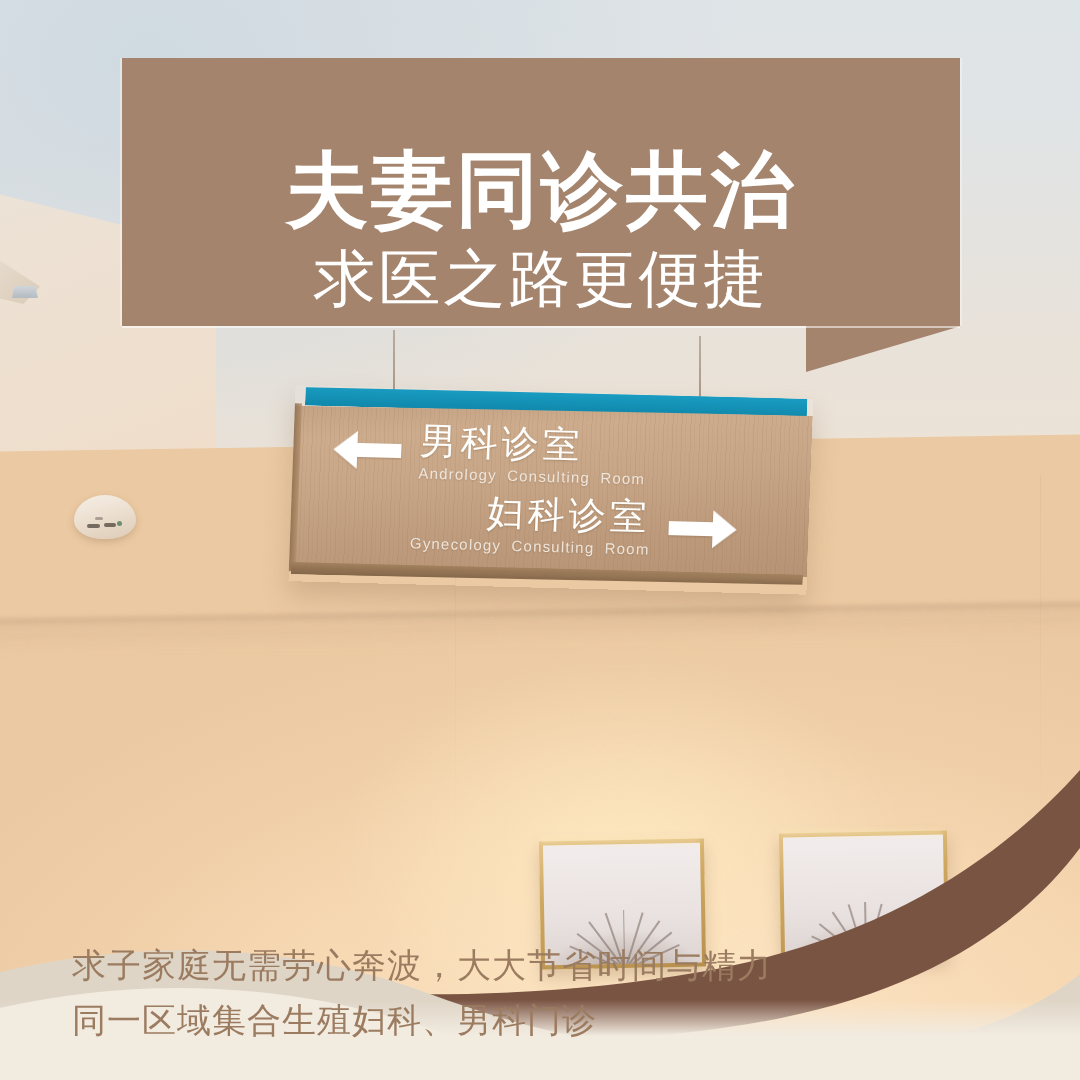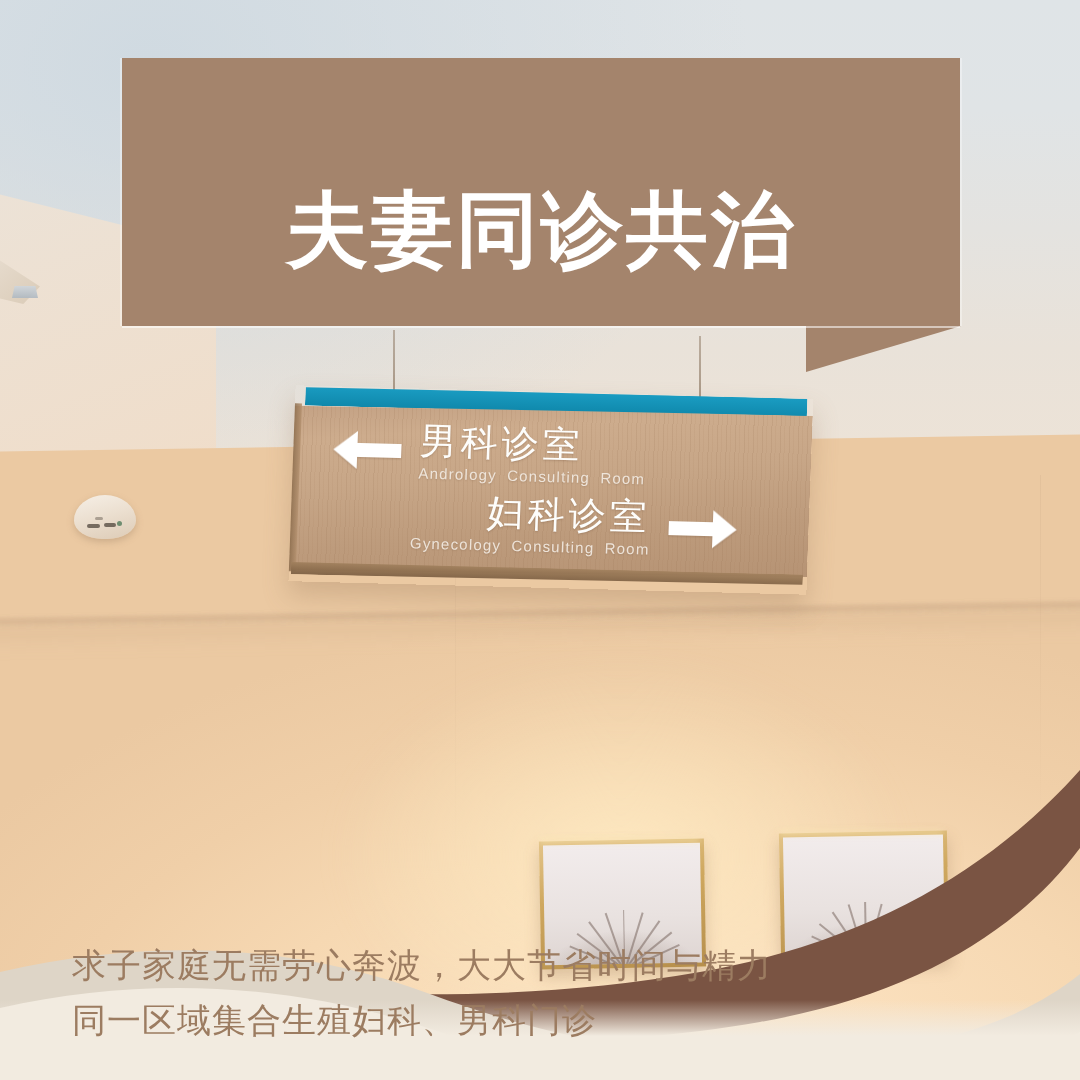--- a/index.html
+++ b/index.html
@@ -442,16 +442,17 @@
   <div class="caption">
     <div class="caption-line">求子家庭无需劳心奔波，大大节省时间与精力</div>
     <div class="caption-line">同一区域集合生殖妇科、男科门诊</div>
   </div>
 
   <div class="bubble-tail-edge"></div>
   <div class="bubble-tail"></div>
   <div class="bubble">
     <div class="headline-wrap">
       <div class="headline-1">夫妻同诊共治</div>
+      <div class="headline-2">求医之路更便捷</div>
     </div>
   </div>
 
 </div>
 
 </body></html>

